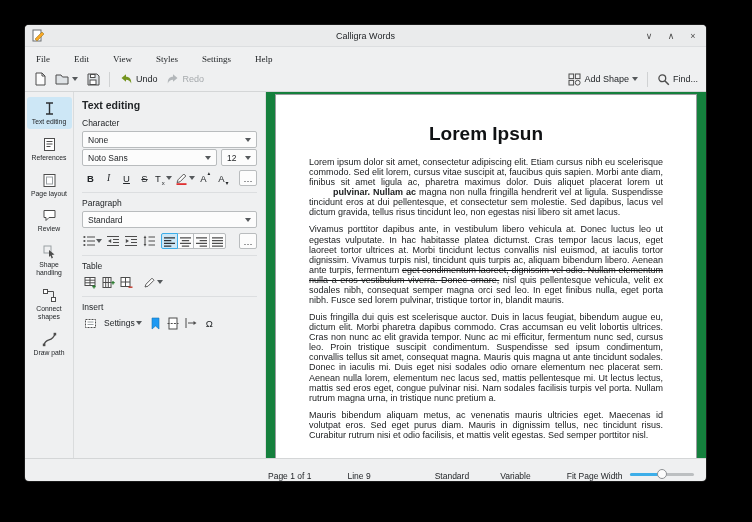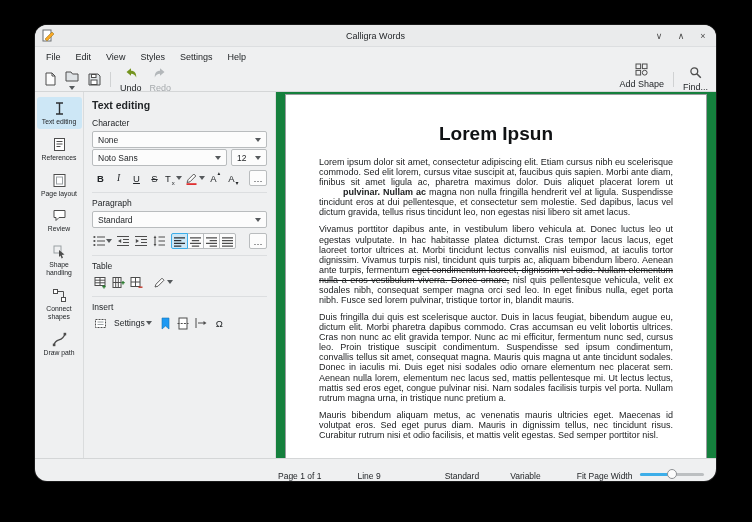--- a/index.html
+++ b/index.html
@@ -1,35 +1,35 @@
 <!DOCTYPE html>
 <html><head>
 <meta charset="utf-8">
 <style>
   * { margin:0; padding:0; box-sizing:border-box; }
   html,body { width:752px; height:522px; background:#000; font-family:"Liberation Sans", sans-serif; }
   .screen { position:relative; width:752px; height:522px; background:#000; overflow:hidden; }
-  .window { position:absolute; left:35px; top:25px; width:681px; height:456px; background:#eff0f1;
-            border-radius:12px; overflow:hidden; display:flex; flex-direction:column; color:#232629;
+  .window { position:absolute; left:25px; top:25px; width:681px; height:456px; background:#eff0f1;
+            border-radius:4px; overflow:hidden; display:flex; flex-direction:column; color:#232629;
             box-shadow:0 0 0 1px #1a1a1a; }
   
   .titlebar { height:22px; flex:0 0 22px; display:flex; align-items:center; padding:0 7px;
               background:#eaebec; border-bottom:1px solid #dcdee0; position:relative; }
   .tb-icons { display:flex; gap:3px; z-index:2; }
   .win-title { position:absolute; left:0; right:0; text-align:center; font-size:9px; color:#232629; }
   .win-controls { margin-left:auto; display:flex; gap:10px; z-index:2; }
   .win-btn { font-size:9px; color:#4d4d4d; width:12px; text-align:center; cursor:default; line-height:10px; }
   
-  .menubar { height:20px; flex:0 0 20px; display:flex; align-items:center; padding:0 4px; gap:1px; }
+  .menubar { height:20px; flex:0 0 20px; display:flex; align-items:flex-end; padding:0 4px; gap:10px;font-family:Liberation Serif, serif; }
   .menu-item { font-size:9px; padding:3px 7px; border-radius:2px; }
   
   .toolbar { height:25px; flex:0 0 25px; display:flex; align-items:center; padding:0 5px; gap:2px;
              border-bottom:1px solid #d4d6d7; }
   .tb-btn { display:flex; align-items:center; gap:3px; background:none; border:none; padding:2px 3px;
-            font-size:9px; color:#232629; border-radius:2px;flex-direction:column; }
+            font-size:9px; color:#232629; border-radius:2px; }
   .tb-btn.disabled { color:#a6aaad; }
   .tb-sep { width:1px; height:15px; background:#d0d2d3; margin:0 4px; }
   .spacer { flex:1; }
   .caret { width:0; height:0; border-left:3px solid transparent; border-right:3px solid transparent;
            border-top:4px solid #55595c; display:inline-block; }
   .ic { display:flex; align-items:center; justify-content:center; }
   
   .content { flex:1; display:flex; min-height:0; }
   
   .dock { width:49px; flex:0 0 49px; border-right:1px solid #dadcdd; display:flex; flex-direction:column;

